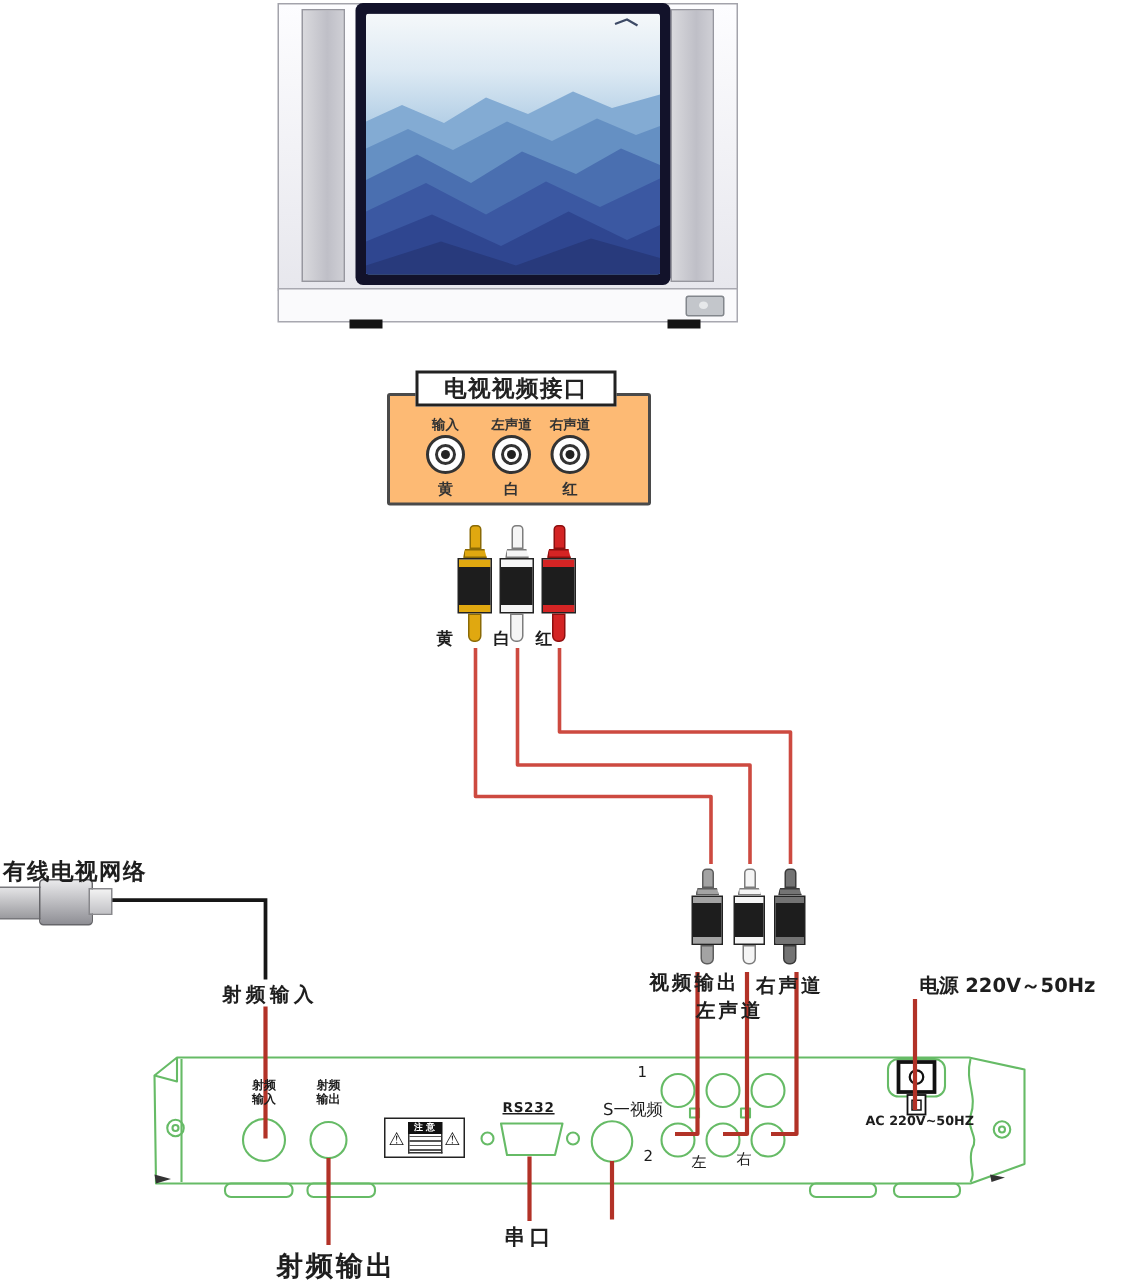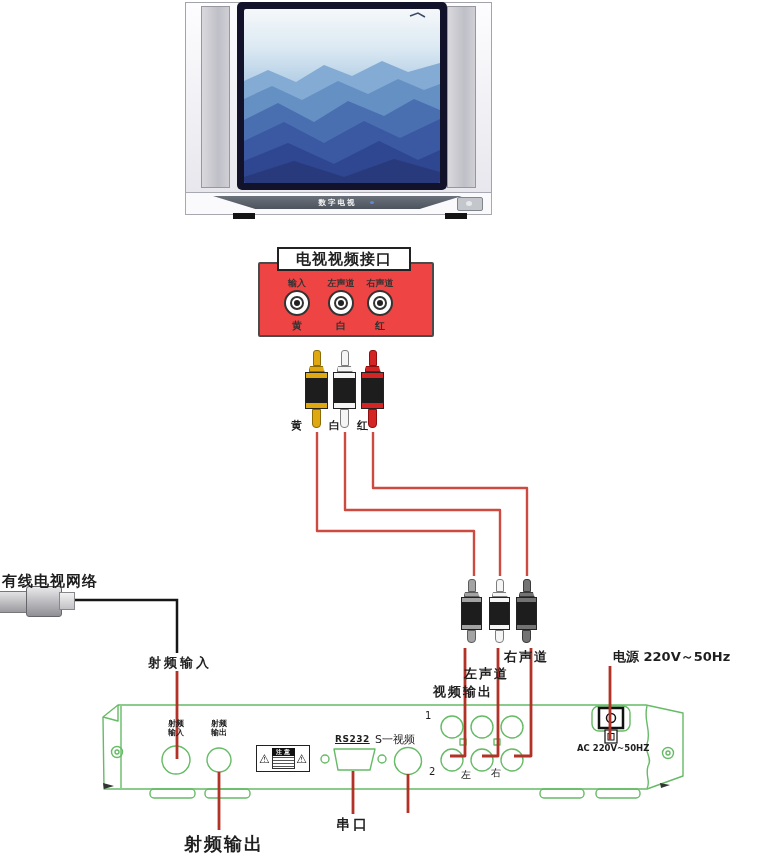--- a/index.html
+++ b/index.html
@@ -27,21 +27,21 @@
     clip-path:polygon(0 0,100% 0,83% 100%,17% 100%);
     display:flex;align-items:center;justify-content:center;}
   #tv .badge .brand{color:#f2f2f2;font-size:7.5px;font-weight:bold;letter-spacing:2px;}
   #tv .badge .led{position:absolute;left:63%;top:5px;width:4px;height:3px;border-radius:50%;background:#5f8ad0;}
   #tv .pbtn{position:absolute;right:9px;top:197px;width:24px;height:12px;background:#c3c6cb;
     border:1px solid #82868c;border-radius:2px;}
   #tv .pbtn i{position:absolute;left:8px;top:3px;width:6px;height:5px;border-radius:50%;background:#e6e8ea;}
   #tv .foot{position:absolute;top:213px;width:22px;height:6px;background:#141414;}
 
   
-  #tvpanel{left:258px;top:262px;width:172px;height:71px;background:#ef4444;
+  #tvpanel{left:258px;top:262px;width:172px;height:71px;background:#fdba74;
     border:2px solid #4a4a4a;border-radius:2px;}
   #tvpanel .title{position:absolute;left:17px;top:-17px;width:130px;height:20px;line-height:20px;
     background:#fff;border:2px solid #222;text-align:center;font-size:15px;font-weight:bold;letter-spacing:1px;}
   #tvpanel .jlabel{position:absolute;top:13px;text-align:center;font-size:9px;font-weight:bold;color:#333;}
   #tvpanel .jack{position:absolute;top:26px;width:26px;height:26px;border:2px solid #333;border-radius:50%;
     background:#fff;box-sizing:border-box;}
   #tvpanel .jack .mid{position:absolute;left:4px;top:4px;width:14px;height:14px;border:2px solid #333;
     border-radius:50%;box-sizing:border-box;}
   #tvpanel .jack .dot{position:absolute;left:8px;top:8px;width:6px;height:6px;border-radius:50%;background:#222;}
   #tvpanel .clabel{position:absolute;top:55px;text-align:center;font-size:10px;font-weight:bold;color:#333;}
@@ -109,24 +109,20 @@
         <polyline points="166,7 174,4 181,8" fill="none" stroke="#3d4a66" stroke-width="1.5"></polyline>
         <path d="M0,72 L24,61 L52,73 L80,56 L108,67 L138,52 L164,63 L196,54 L196,174 L0,174 Z" fill="#83abd3"></path>
         <path d="M0,90 L28,77 L58,91 L94,72 L124,85 L154,70 L180,81 L196,75 L196,174 L0,174 Z" fill="#6590c3"></path>
         <path d="M0,111 L34,94 L70,113 L104,92 L140,107 L170,90 L196,101 L196,174 L0,174 Z" fill="#4a6fb0"></path>
         <path d="M0,132 L40,113 L80,134 L120,112 L156,129 L196,110 L196,174 L0,174 Z" fill="#3b58a2"></path>
         <path d="M0,152 L44,134 L90,155 L135,132 L174,151 L196,141 L196,174 L0,174 Z" fill="#2f4690"></path>
         <path d="M0,168 L50,152 L100,168 L150,150 L196,163 L196,174 L0,174 Z" fill="#283a7c"></path>
       </svg>
     </div>
     <div class="strip"></div>
-    <div class="badge">
-      <span class="brand">数字电视</span>
-      <span class="led"></span>
-    </div>
     <div class="pbtn">
         <i></i>
       </div>
     <div class="foot" style="left:48px;"></div>
     <div class="foot" style="left:260px;"></div>
   </div>
 
   <div id="tvpanel" class="abs">
     <div class="title">电视视频接口</div>
     <div class="jlabel" style="left:22px;width:30px;">输入</div>
@@ -253,21 +249,21 @@
   </div>
 
   <div id="coax">
     <div class="tube"></div>
       <div class="bodyc"></div>
       <div class="tipc"></div>
   </div>
 
   <div class="lbl" style="left:2px;top:572px;font-size:15px;letter-spacing:1px;">有线电视网络</div>
   <div class="lbl" style="left:148px;top:654px;font-size:13px;letter-spacing:3px;">射频输入</div>
-  <div class="lbl" style="left:433px;top:646px;font-size:13px;letter-spacing:2px;margin-top:37px;">视频输出</div>
+  <div class="lbl" style="left:433px;top:646px;font-size:13px;letter-spacing:2px;">视频输出</div>
   <div class="lbl" style="left:504px;top:648px;font-size:13px;letter-spacing:2px;">右声道</div>
   <div class="lbl" style="left:464px;top:665px;font-size:13px;letter-spacing:2px;">左声道</div>
   <div class="lbl" style="left:613px;top:648px;font-size:13px;">电源 220V～50Hz</div>
   <div class="lbl" style="left:184px;top:832px;font-size:18px;letter-spacing:2px;">射频输出</div>
   <div class="lbl" style="left:336px;top:816px;font-size:14px;letter-spacing:3px;">串口</div>
 
   <div class="stbtxt" style="left:161px;top:719px;width:30px;text-align:center;font-size:8px;line-height:9px;">
     <span>射频</span><br>
     <span>输入</span>
   </div>
@@ -279,20 +275,20 @@
   <div id="warn" class="abs">
     <span class="tri">⚠</span>
     <span class="mid">
       <span class="caption">注 意</span>
       <span class="fine"></span>
     </span>
     <span class="tri">⚠</span>
   </div>
 
   <div class="stbtxt" style="left:335px;top:734px;font-size:9px;letter-spacing:0.5px;text-decoration:underline;">RS232</div>
-  <div class="stbtxt" style="left:375px;top:732px;font-size:11px;font-weight:normal;">S一视频</div>
+  <div class="stbtxt" style="left:402px;top:732px;font-size:11px;font-weight:normal;">S一视频</div>
   <div class="stbtxt" style="left:425px;top:710px;font-size:10px;font-weight:normal;">1</div>
   <div class="stbtxt" style="left:429px;top:766px;font-size:10px;font-weight:normal;">2</div>
   <div class="stbtxt" style="left:461px;top:768px;font-size:10px;font-weight:normal;">左</div>
   <div class="stbtxt" style="left:491px;top:766px;font-size:10px;font-weight:normal;">右</div>
   <div class="stbtxt" style="left:577px;top:743px;font-size:8.5px;">AC 220V~50HZ</div>
 
 </div>
 
 </body></html>

